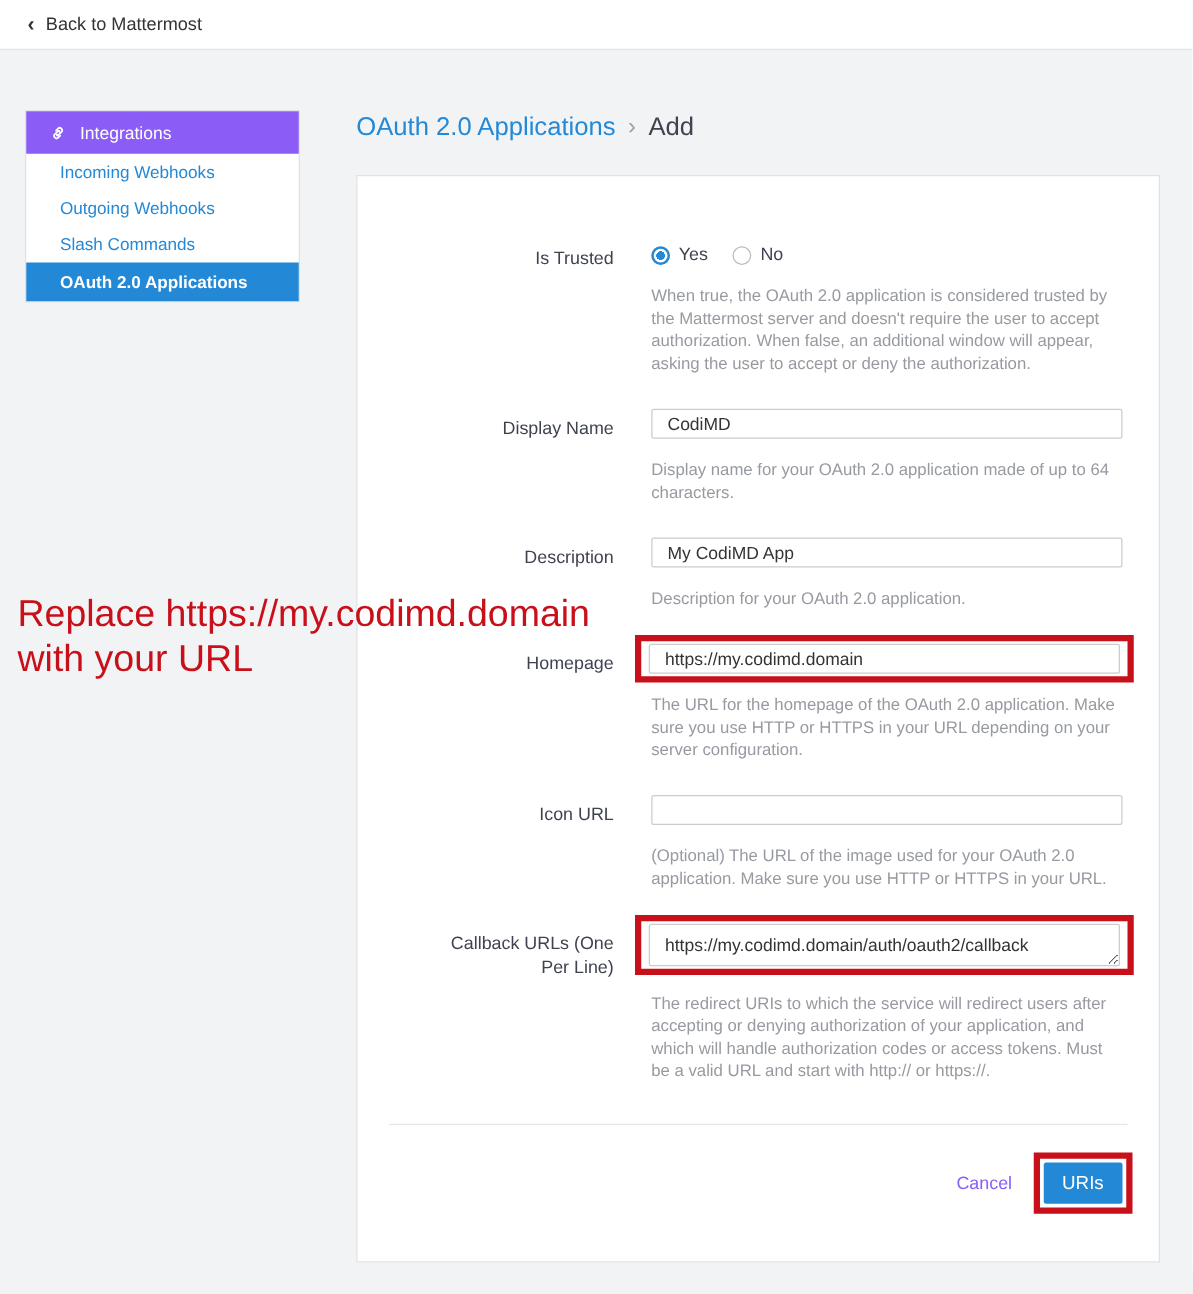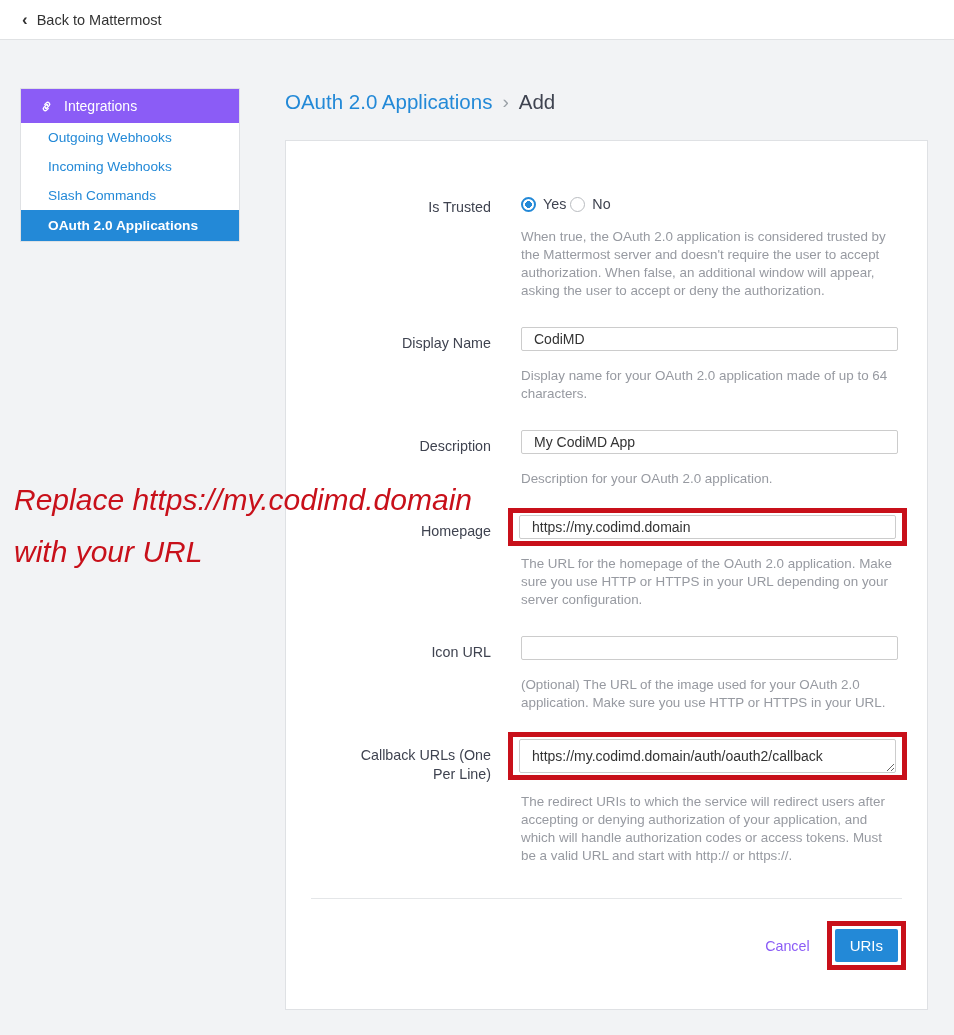--- a/index.html
+++ b/index.html
@@ -67,21 +67,21 @@
     width:377px; height:24px; border:1px solid #ccc; border-radius:2px;
     padding:0 12px; font-size:14px; color:#333;
     font-family:"Liberation Sans","DejaVu Sans",sans-serif; background:#fff; outline:none;
   }
   textarea.text-input {
     height:34px; resize:vertical; padding-top:7px; line-height:1.3; overflow:hidden;
   }
   .help {
     margin-top:16px; font-size:13.4px; line-height:18px; color:#979aa1;
   }
-  .radio-row { display:flex; align-items:center; gap:4px; padding-top:5px; }
+  .radio-row { display:flex; align-items:center; gap:20px; padding-top:5px; }
   .radio-opt { display:flex; align-items:center; gap:7px; font-size:14.3px; color:#3f4350; cursor:pointer; }
   .radio {
     width:15px; height:15px; border-radius:50%; background:#fff; border:1px solid #b9bcc0;
     display:inline-block; flex:0 0 auto;
   }
   .radio.checked {
     border:2px solid #2389d7;
     background:radial-gradient(circle, #2389d7 0 3.4px, #fff 3.5px);
   }
 
@@ -101,22 +101,22 @@
   .save-frame { border:5px solid #c8101a; padding:3px; display:inline-block; }
   .save-btn {
     background:#2389d7; color:#fff; border:none; border-radius:2px;
     font-size:15px; padding:8px 15px; cursor:pointer;
     font-family:"Liberation Sans","DejaVu Sans",sans-serif;
   }
 
   
   .annotation-text {
     position:absolute; left:14px; top:474px; z-index:10;
-    color:#c8101a; font-size:30px; line-height:52px;
-    white-space:pre-line; pointer-events:none;font-style:italic;
+    color:#c8101a; font-size:30px; line-height:36px;
+    white-space:pre-line; pointer-events:none;
   }
 
   .link-icon-svg { width:15px; height:15px; display:block; }
 </style>
 </head>
 <body>
 
 <div class="topbar">
   <a class="back-link">
     <span class="back-chevron">‹</span>
@@ -127,22 +127,22 @@
 <div class="sidebar">
   <div class="sb-header">
     <span>
       <svg class="link-icon-svg" viewBox="0 0 24 24">
         <path d="M10.4 13.6a1 1 0 0 0 1.4 1.4l4.4-4.4a3.1 3.1 0 0 0-4.4-4.4l-2.5 2.5" stroke="#fff" stroke-width="2.2" fill="none" stroke-linecap="round"></path>
         <path d="M13.6 10.4a1 1 0 0 0-1.4-1.4l-4.4 4.4a3.1 3.1 0 0 0 4.4 4.4l2.5-2.5" stroke="#fff" stroke-width="2.2" fill="none" stroke-linecap="round"></path>
       </svg>
     </span>
     <span>Integrations</span>
   </div>
+  <a class="sb-item">Incoming Webhooks</a>
   <a class="sb-item">Outgoing Webhooks</a>
-  <a class="sb-item">Incoming Webhooks</a>
   <a class="sb-item">Slash Commands</a>
   <a class="sb-item active">OAuth 2.0 Applications</a>
 </div>
 
 <div class="breadcrumb">
   <a>OAuth 2.0 Applications</a>
   <span class="crumb-sep">›</span>
   <span class="crumb-current">Add</span>
 </div>
 

